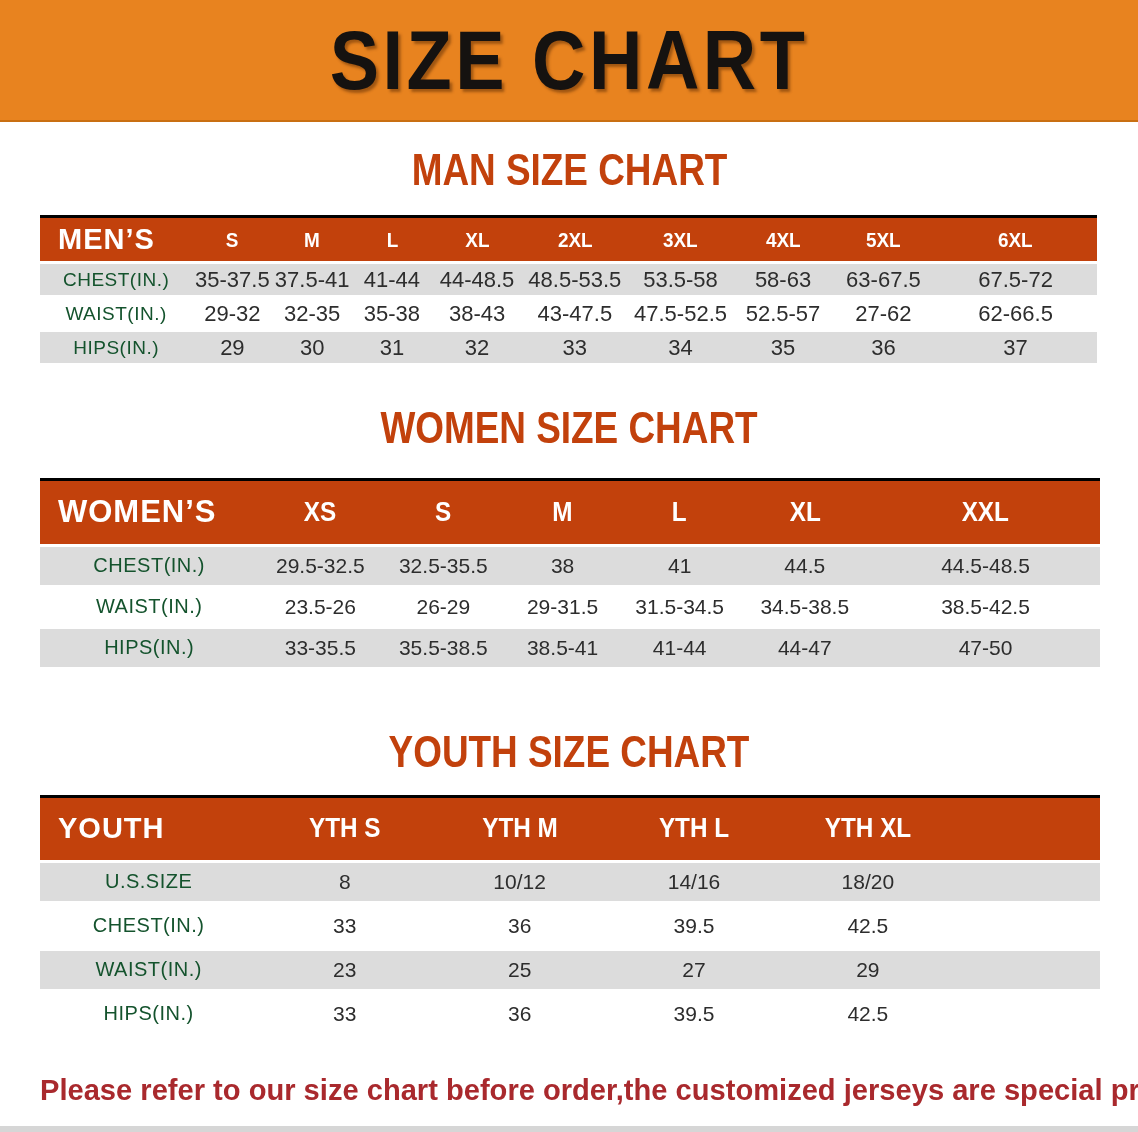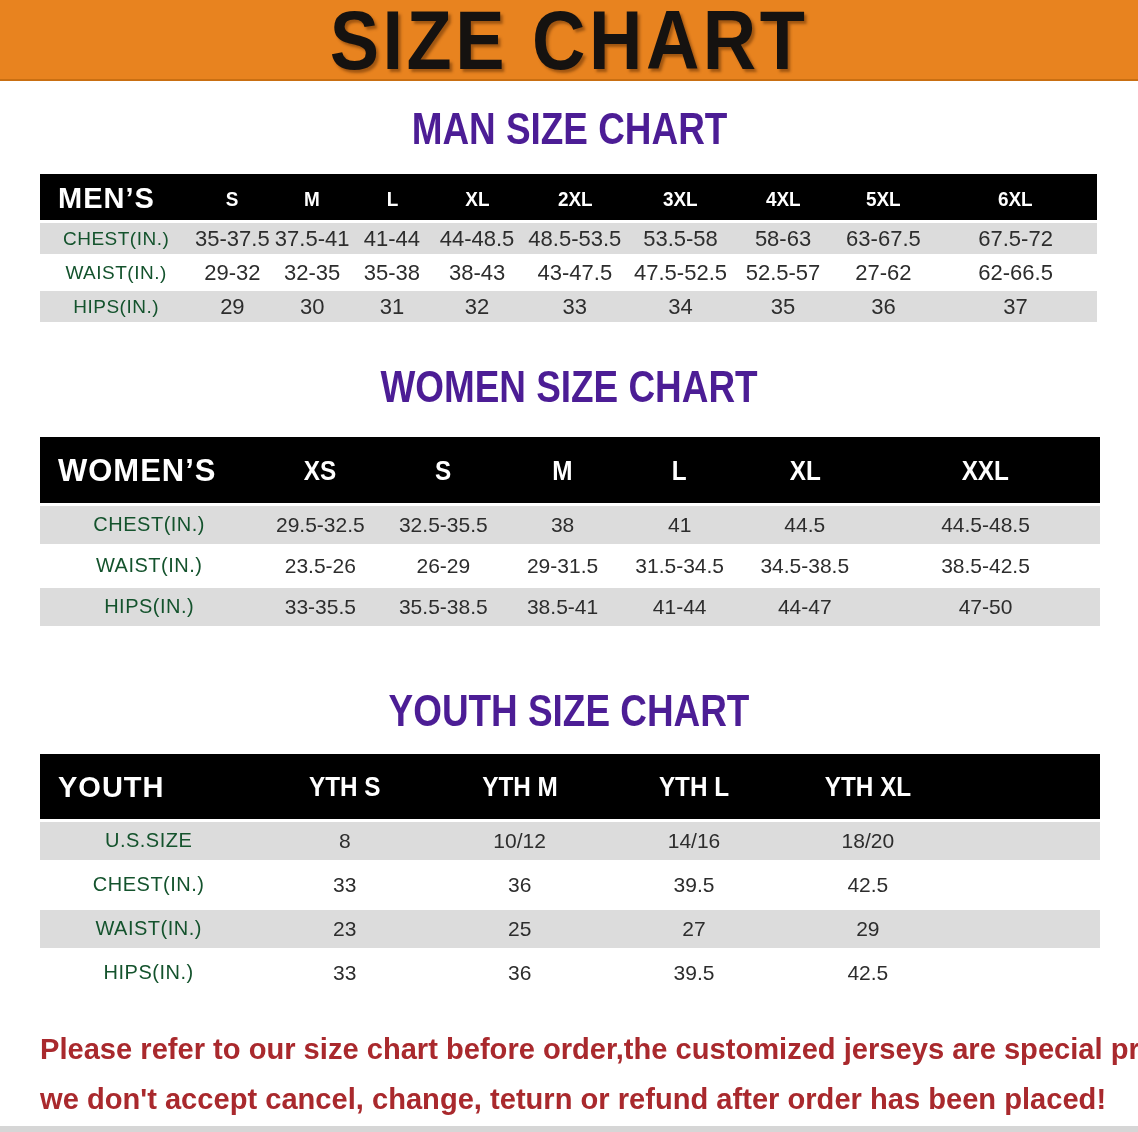--- a/index.html
+++ b/index.html
@@ -6,52 +6,52 @@
   body {
     width:1138px; height:1132px;
     background:#ffffff;
     font-family:"Liberation Sans", sans-serif;
     position:relative;
     overflow:hidden;
   }
 
   
   .banner {
-    width:100%; height:81px;
+    width:100%; height:122px;
     background:#E8831F;
     display:flex; align-items:center; justify-content:center;
     border-bottom:2px solid #c96f12;
     box-sizing:border-box;
   }
   .banner-title {
     font-size:84px; font-weight:900; color:#151210;
     letter-spacing:4px; line-height:1;
     transform:scaleX(0.88);
     text-shadow:3px 3px 3px rgba(70,30,0,0.45);
     white-space:nowrap;
   }
 
   
   .section-title {
-    text-align:center; font-weight:800; color:#4c1d95;
+    text-align:center; font-weight:800; color:#c2410c;
     font-size:45px; line-height:1.05; letter-spacing:0px;
     white-space:nowrap;
   }
   .section-title > span { display:inline-block; transform:scaleX(0.82); }
   .title-man   { margin:24px 0 22px 0; }
   .title-women { margin:38px 0 26px 0; }
   .title-youth { margin:58px 0 20px 0; }
 
   
   table.size-table {
     border-collapse:collapse; table-layout:fixed;
     margin-left:40px;
   }
   table.size-table thead tr {
-    background:#000000;
+    background:#c2410c;
   }
   table.size-table thead th {
     color:#ffffff; font-weight:bold; text-align:center;
     border-top:3px solid #000; border-bottom:3px solid #ffffff;
     padding:0;
   }
   table.size-table thead th.corner { text-align:left; padding-left:18px; }
   table.size-table thead th .hdr-txt { display:inline-block; transform:scaleX(0.9); white-space:nowrap; }
   table.size-table tbody tr:nth-child(odd)  { background:#dcdcdc; }
   table.size-table tbody tr:nth-child(even) { background:#ffffff; }

